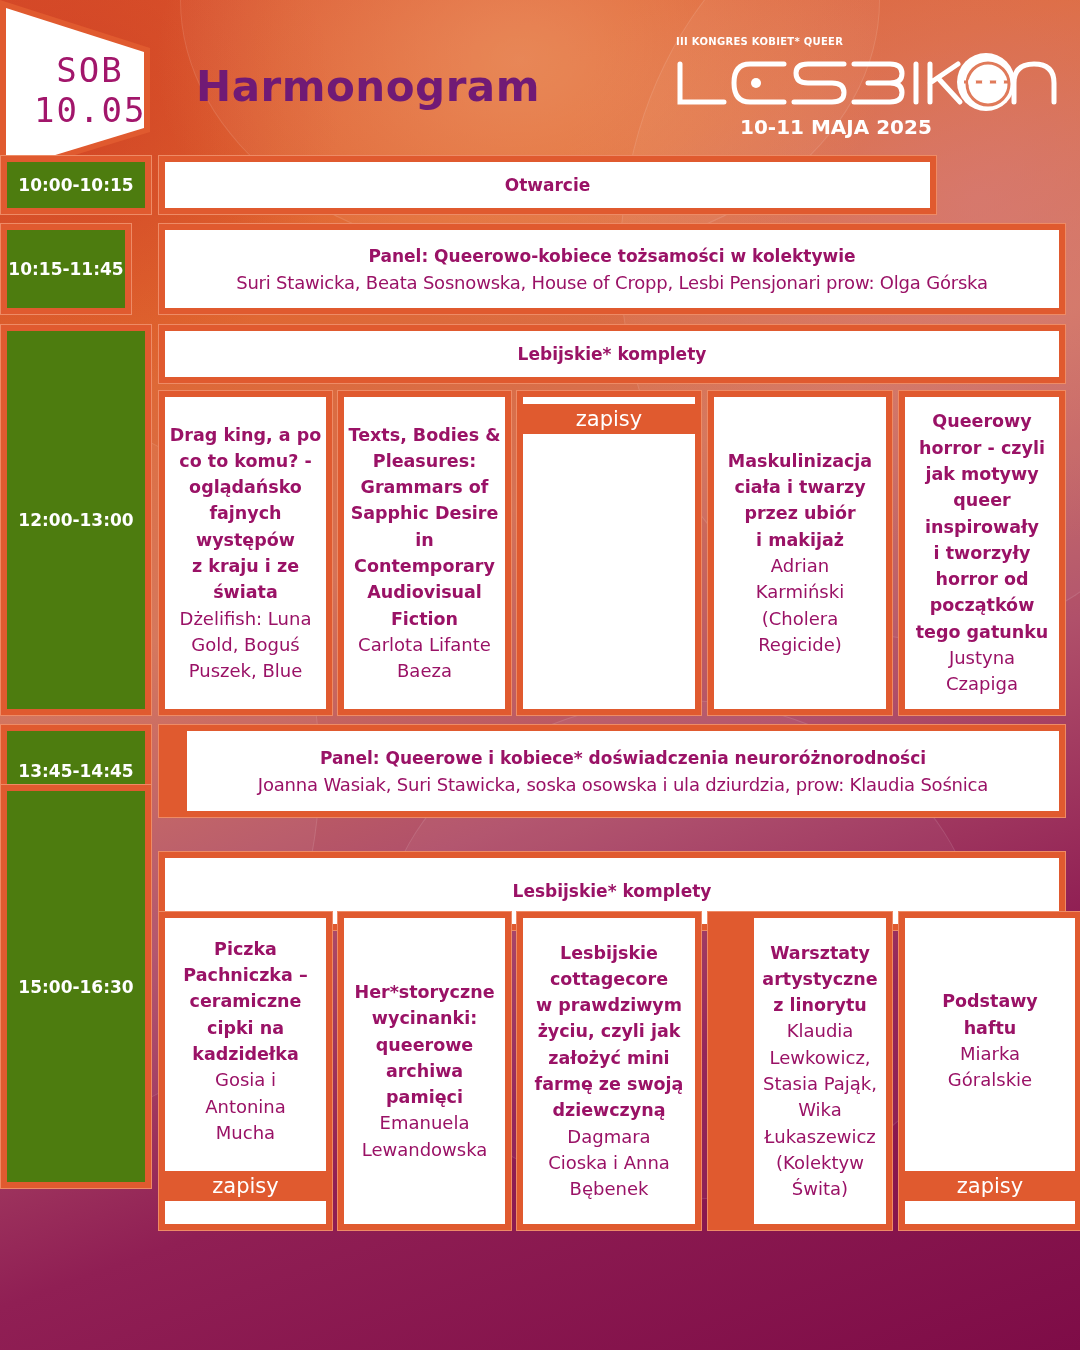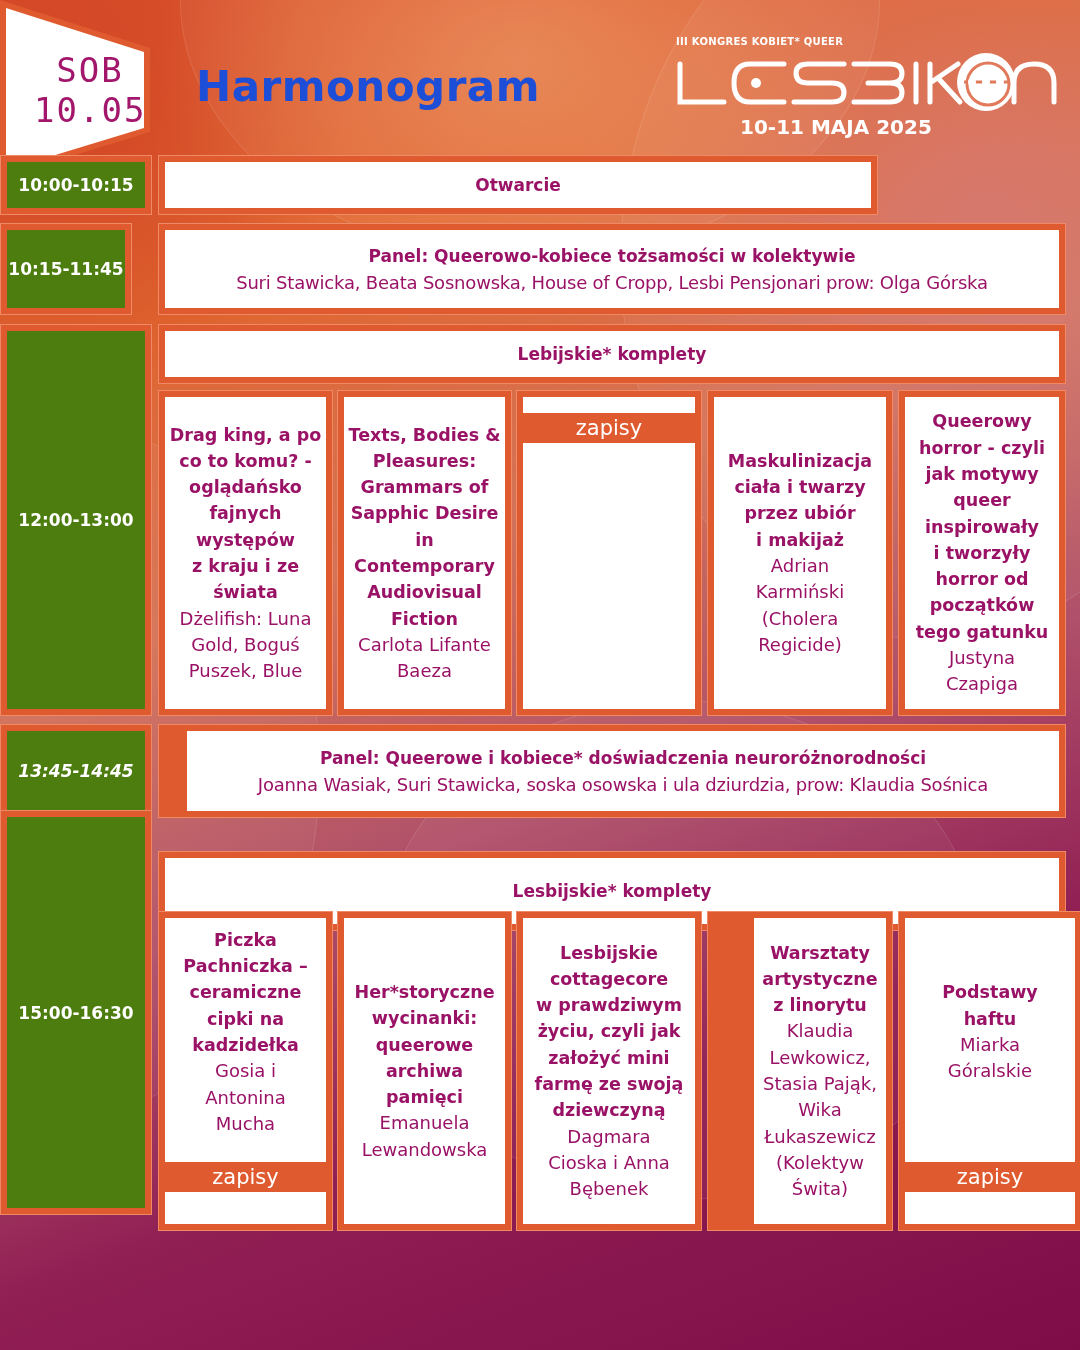--- a/index.html
+++ b/index.html
@@ -25,21 +25,21 @@
   }
   .date-badge svg { position: absolute; left: 0; top: 0; }
   .date-text {
     position: absolute; left: 6px; top: 50px; width: 140px;
     text-align: center; color: #a2166b;
     font-family: "DejaVu Sans Mono", "Liberation Mono", monospace;
     font-size: 34px; line-height: 40px; letter-spacing: 2px; padding-left: 28px;
   }
   .page-title {
     position: absolute; left: 196px; top: 62px;
-    color: #1d4ed8; font-weight: bold; font-size: 42px;
+    color: #701a75; font-weight: bold; font-size: 42px;
     font-family: "DejaVu Sans", sans-serif; letter-spacing: 0.5px;
   }
   .logo { position: absolute; left: 676px; top: 36px; width: 390px; height: 110px; color: #fff; }
   .logo-sub { font-size: 10px; font-weight: bold; letter-spacing: 0.3px; font-family: "DejaVu Sans", sans-serif; }
   .logo-word { position: absolute; left: 0; top: 16px; }
   .logo-dates {
     position: absolute; left: 64px; top: 79px; font-weight: bold; font-size: 20px;
     font-family: "DejaVu Sans", sans-serif;
   }
 
@@ -74,21 +74,21 @@
   }
   .card .content {
     flex: 1; display: flex; flex-direction: column; justify-content: center; align-items: center;
     text-align: center; color: #9a1266; padding: 0 3px;
   }
   .card .c-title { font-weight: bold; font-size: 17.5px; line-height: 26.3px; font-family: "DejaVu Sans", sans-serif; white-space: pre-line; }
   .card .c-speak { font-size: 18px; line-height: 26.3px; font-family: "DejaVu Sans", sans-serif; white-space: pre-line; }
   .card .zapisy {
     height: 30px; background: #e05a2f; color: #fff; text-align: center;
     font-size: 21px; line-height: 30px; font-family: "DejaVu Sans", sans-serif;
-    margin: 16px -1px; cursor: pointer;
+    margin: 7px -1px; cursor: pointer;
   }
   .card .zap-tail { height: 16px; background: #fff; }
 </style>
 </head>
 <body>
 
 <div class="petal" style="left:180px;top:-260px;width:700px;height:520px;"></div>
 <div class="petal" style="left:620px;top:-120px;width:620px;height:760px;"></div>
 <div class="petal" style="left:-200px;top:420px;width:520px;height:700px;"></div>
 <div class="petal" style="left:380px;top:700px;width:600px;height:500px;"></div>
@@ -132,21 +132,21 @@
     <circle cx="296" cy="30" r="4" fill="#fff"></circle>
     <circle cx="310" cy="30" r="4" fill="#fff"></circle>
     <circle cx="324" cy="30" r="4" fill="#fff"></circle>
   </svg>
   <div class="logo-dates">10-11 MAJA 2025</div>
 </div>
 
 <div class="frame time-frame" style="left:0;top:155px;width:152px;height:60px;">
   <div class="inner">10:00-10:15</div>
 </div>
-<div class="frame wide-frame" style="left:158px;top:155px;width:720px;height:60px;">
+<div class="frame wide-frame" style="left:158px;top:155px;width:779px;height:60px;">
   <div class="inner">
     <div class="title-b">Otwarcie</div>
   </div>
 </div>
 
 <div class="frame time-frame" style="left:0;top:223px;width:132px;height:92px;">
   <div class="inner">10:15-11:45</div>
 </div>
 <div class="frame wide-frame" style="left:158px;top:223px;width:908px;height:92px;">
   <div class="inner">
@@ -227,31 +227,31 @@
 i tworzyły
 horror od
 początków
 tego gatunku</div>
       <div class="c-speak">Justyna
 Czapiga</div>
     </div>
   </div>
 </div>
 
-<div class="frame time-frame" style="left:0;top:724px;width:152px;height:94px;font-style:italic;">
+<div class="frame time-frame" style="left:0;top:724px;width:152px;height:94px;">
   <div class="inner">13:45-14:45</div>
 </div>
 <div class="frame wide-frame" style="left:158px;top:724px;width:908px;height:94px;padding-left:28px;">
   <div class="inner">
     <div class="title-b">Panel: Queerowe i kobiece* doświadczenia neuroróżnorodności</div>
     <div class="sub-r">Joanna Wasiak, Suri Stawicka, soska osowska i ula dziurdzia, prow: Klaudia Sośnica</div>
   </div>
 </div>
 
-<div class="frame time-frame" style="left:0;top:810px;width:152px;height:405px;">
+<div class="frame time-frame" style="left:0;top:784px;width:152px;height:405px;">
   <div class="inner">15:00-16:30</div>
 </div>
 <div class="frame wide-frame" style="left:158px;top:826px;width:908px;height:80px;margin-top:25px;">
   <div class="inner">
     <div class="title-b">Lesbijskie* komplety</div>
   </div>
 </div>
 
 <div class="card" style="left:158px;top:911px;width:175px;height:320px;">
   <div class="inner">

